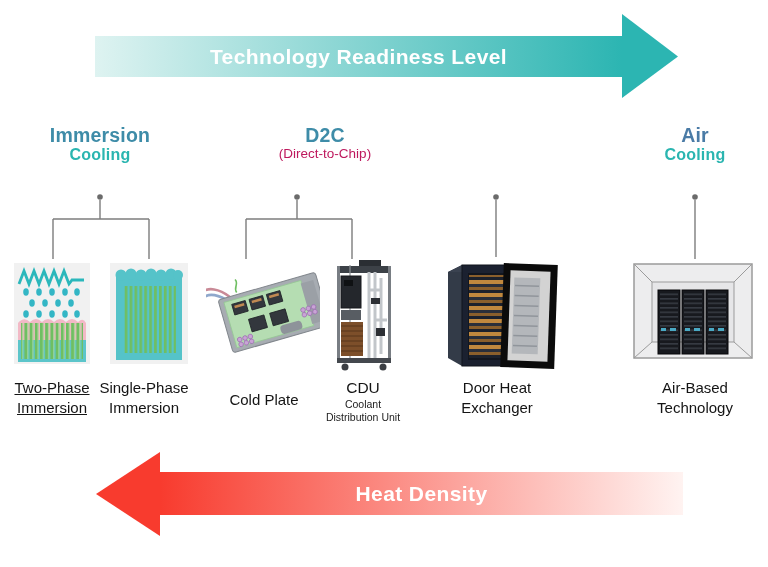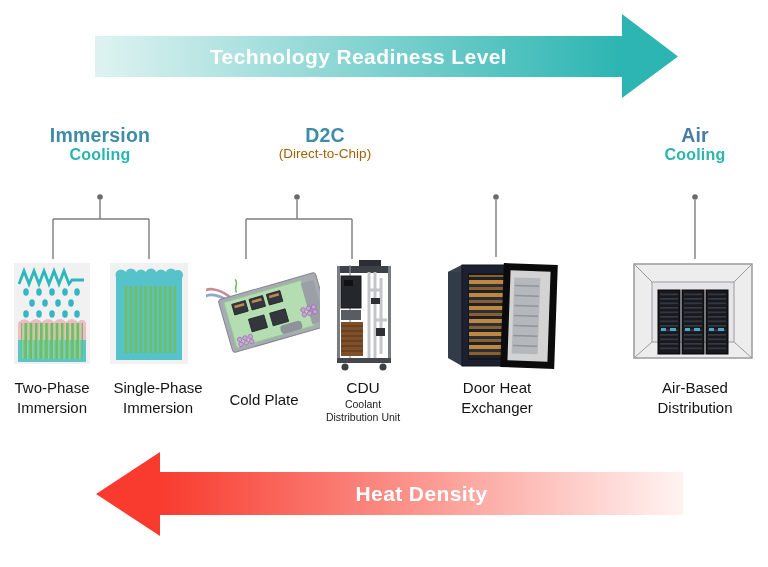--- a/index.html
+++ b/index.html
@@ -12,21 +12,21 @@
                letter-spacing:.4px;text-align:center;}
   .top-arrow-label{left:95px;width:527px;top:36px;height:41px;line-height:41px;}
   .bottom-arrow-label{left:160px;width:523px;top:472px;height:36px;line-height:43px;}
 
   
   .col-header{position:absolute;top:124px;text-align:center;transform:translateX(-50%);
               line-height:1.15;white-space:nowrap;}
   .h1{font-size:19.5px;font-weight:bold;color:#3e8ca8;letter-spacing:.2px;}
   .h1b{color:#4a7ba6;}
   .h2{font-size:16px;font-weight:bold;color:#2ab5b0;letter-spacing:.2px;}
-  .hsub{font-size:13.5px;color:#a16207;font-weight:normal;line-height:1.25;}
+  .hsub{font-size:13.5px;color:#be185d;font-weight:normal;line-height:1.25;}
 
   
   .item-label{position:absolute;top:378px;text-align:center;transform:translateX(-50%);
               color:#141414;font-size:15px;line-height:1.3;white-space:nowrap;}
   .item-label .big{font-size:15.5px;}
   .item-label .small{font-size:10.5px;line-height:1.2;color:#222;}
   .single-line{top:390px;}
 
   svg{display:block;}
 </style>
@@ -253,26 +253,26 @@
         <rect x="29" y="66" width="5" height="3"></rect>
           <rect x="38" y="66" width="6" height="3"></rect>
         <rect x="53" y="66" width="5" height="3"></rect>
           <rect x="62" y="66" width="6" height="3"></rect>
         <rect x="77" y="66" width="5" height="3"></rect>
           <rect x="86" y="66" width="6" height="3"></rect>
       </g>
     </g>
   </svg>
 
-  <div class="item-label" style="left:52px;">
+  <div class="item-label" style="left:52px;text-decoration:underline;">
     <div>Two-Phase</div>
     <div>Immersion</div>
   </div>
 
-  <div class="item-label" style="left:158px;">
+  <div class="item-label" style="left:144px;">
     <div>Single-Phase</div>
     <div>Immersion</div>
   </div>
 
   <div class="item-label single-line" style="left:264px;">
     <div>Cold Plate</div>
   </div>
 
   <div class="item-label" style="left:497px;">
     <div>Door Heat</div>
@@ -280,21 +280,21 @@
   </div>
 
   <div class="item-label" style="left:363px;">
     <div class="big">CDU</div>
     <div class="small">Coolant</div>
     <div class="small">Distribution Unit</div>
   </div>
 
   <div class="item-label" style="left:695px;">
     <div>Air-Based</div>
-    <div>Distribution</div>
+    <div>Technology</div>
   </div>
 
   <svg class="abs" style="left:0;top:445px;" width="768" height="110" viewBox="0 0 768 110">
     <defs>
       <linearGradient id="gRed" x1="0" y1="0" x2="1" y2="0">
         <stop offset="0" stop-color="#f83b2e"></stop>
         <stop offset="1" stop-color="#fff3f1"></stop>
       </linearGradient>
     </defs>
     <polygon points="96,49 160,7 160,91" fill="#f83b2e"></polygon>

